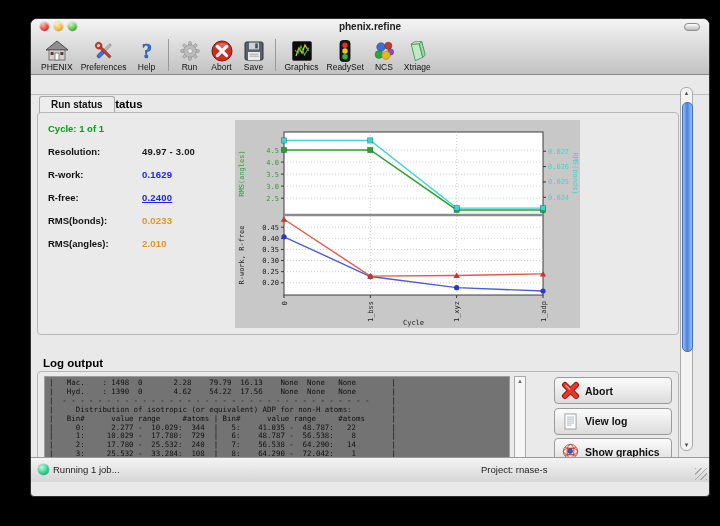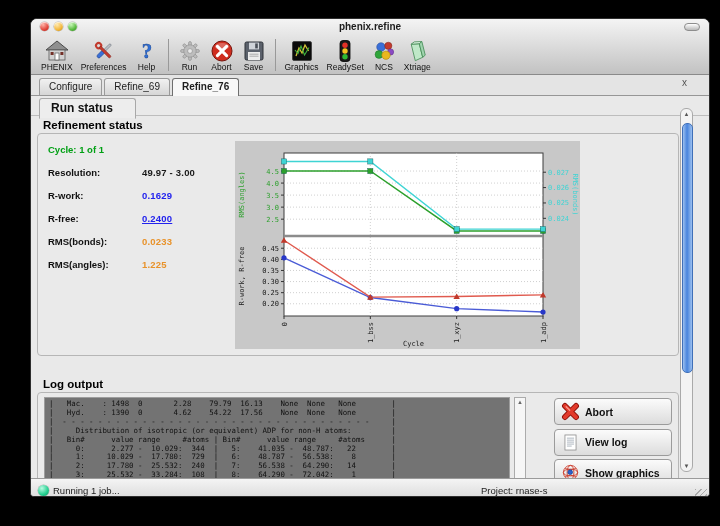--- a/index.html
+++ b/index.html
@@ -27,23 +27,23 @@
   .tabrow{height:20px;background:#e4e4e4;border-bottom:1px solid #969696;display:flex;
     align-items:flex-end;padding:0 0 0 8px;position:relative;}
   .tab{font-size:10px;color:#1d1d1d;padding:2px 9px 3px 9px;margin-right:2px;
     border:1px solid #9a9a9a;border-bottom:none;border-radius:3px 3px 0 0;
     background:linear-gradient(#f1f1f1,#d6d6d6);}
   .tab.active{background:#f8f8f8;font-weight:bold;border-color:#6f6f6f;position:relative;top:1px;padding-bottom:4px;}
   .tabclose{position:absolute;right:22px;top:3px;font-size:10px;color:#555;line-height:10px;}
   
   .content{position:relative;height:382px;background:#e9e9e9;}
   .subtabrow{height:19px;border-bottom:1px solid #bdbdbd;padding-left:8px;}
-  .subtab{display:inline-block;font-size:12px;font-weight:bold;color:#111;padding:2px 22px 3px 11px;
+  .subtab{display:inline-block;font-size:10px;font-weight:bold;color:#111;padding:2px 11px 3px 11px;
     border:1px solid #a8a8a8;border-bottom:1px solid #e9e9e9;border-radius:3px 3px 0 0;
-    background:#ededed;position:relative;top:2px;}
+    background:#ededed;position:relative;top:19px;}
   .h1{font-size:11.5px;font-weight:bold;color:#000;margin:3px 0 2px 12px;}
   .groupbox{border:1px solid #b6b6b6;border-radius:4px;margin-left:6px;width:642px;
     box-sizing:border-box;background:#eaeaea;position:relative;}
   #refine-box{height:223px;}
   #stats{position:absolute;left:10px;top:10px;width:185px;}
   .cycle{font-size:9.5px;font-weight:bold;margin-bottom:12px;}
   .statrow{display:flex;font-size:9.5px;margin-bottom:12px;align-items:center;}
   .statlabel{width:94px;font-weight:bold;color:#111;}
   .statvalue{font-weight:600;letter-spacing:.2px;}
   #chart-panel{position:absolute;left:197px;top:7px;width:345px;height:208px;background:#c8c8c8;}
@@ -209,28 +209,20 @@
                 <polygon points="8,4 11.5,2.5 19,4 16,5.5" fill="#ddf4e2" stroke="#4a8f5a" stroke-width="0.8"></polygon>
                 <polygon points="16,5.5 19,4 19,18 16,19.5" fill="#9fd4ae" stroke="#4a8f5a" stroke-width="0.8"></polygon>
               </g>
             </svg>
         </span>
         <span class="tlabel">Xtriage</span>
       </div>
     </div>
   </div>
 
-  <div class="tabrow">
-    <div id="tabs" style="display:flex;align-items:flex-end;">
-        <div class="tab">Configure</div>
-        <div class="tab">Refine_69</div>
-        <div class="tab active">Refine_76</div>
-      </div>
-    <span class="tabclose">x</span>
-  </div>
 
   <div class="content">
     <div class="subtabrow">
       <span class="subtab">Run status</span>
     </div>
 
     <div class="h1">Refinement status</div>
 
     <div class="groupbox" id="refine-box">
       <div id="stats">
@@ -247,21 +239,21 @@
             <div class="statrow">
               <span class="statlabel">R-free:</span>
               <span class="statvalue" style="color: rgb(34, 34, 238); text-decoration: underline;">0.2400</span>
             </div>
             <div class="statrow">
               <span class="statlabel">RMS(bonds):</span>
               <span class="statvalue" style="color: rgb(232, 146, 42);">0.0233</span>
             </div>
             <div class="statrow">
               <span class="statlabel">RMS(angles):</span>
-              <span class="statvalue" style="color: rgb(232, 146, 42);">1.225</span>
+              <span class="statvalue" style="color: rgb(232, 146, 42);">2.010</span>
             </div>
           </div>
       </div>
       <div id="chart-panel"><svg width="345" height="208">
             <rect x="49" y="12" width="259" height="163" fill="#ffffff" stroke="#3c3c3c" stroke-width="1"></rect>
             <line x1="135.33333333333331" y1="12" x2="135.33333333333331" y2="175" stroke="#c4c4c4" stroke-dasharray="1,2" stroke-width="0.8"></line>
             <line x1="221.66666666666666" y1="12" x2="221.66666666666666" y2="175" stroke="#c4c4c4" stroke-dasharray="1,2" stroke-width="0.8"></line>
             <line x1="49" y1="78.15942028985508" x2="308" y2="78.15942028985508" stroke="#c4c4c4" stroke-dasharray="1,2" stroke-width="0.8"></line>
             <line x1="46" y1="78.15942028985508" x2="49" y2="78.15942028985508" stroke="#333" stroke-width="1"></line>
             <text x="44" y="80.65942028985508" fill="#2ca02c" text-anchor="end" font-family="DejaVu Sans Mono, monospace" font-size="7px">2.5</text>

